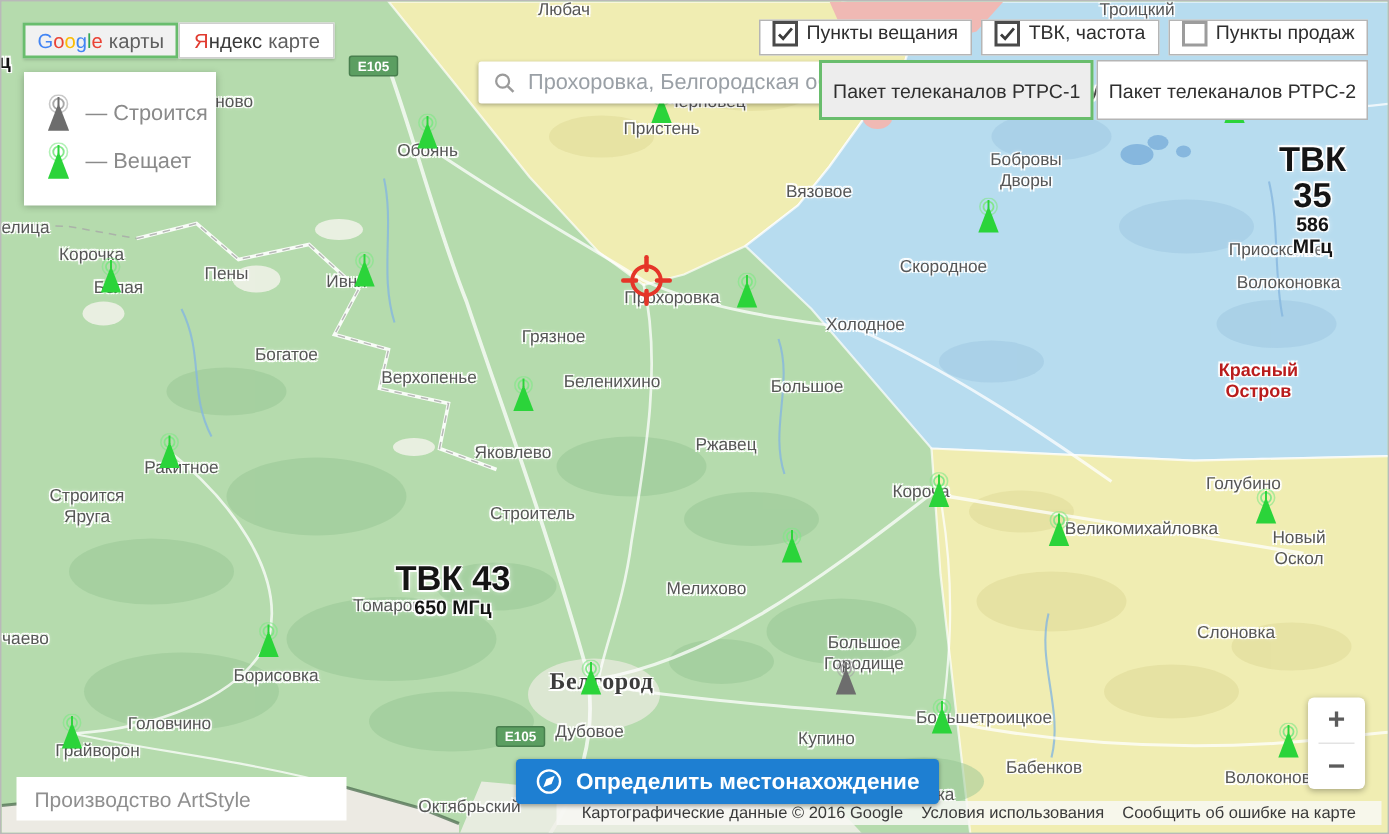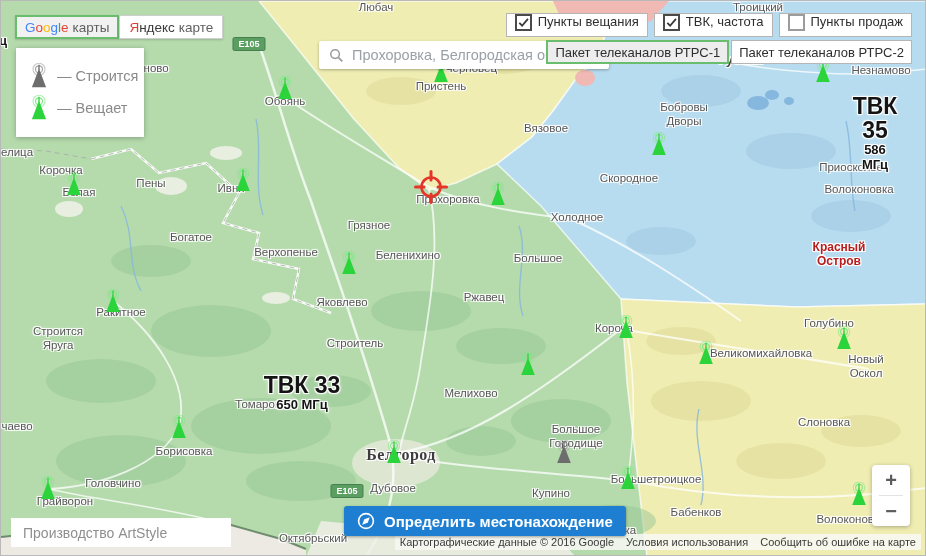--- a/index.html
+++ b/index.html
@@ -28,28 +28,28 @@
   .legend{position:absolute;left:15px;top:47px;width:128px;padding:8px 0 10px 12px;background:#ffffff;box-shadow:0 1px 5px rgba(0,0,0,.28);z-index:9;box-sizing:border-box;}
   .legend-item{display:flex;align-items:center;gap:7px;margin:7px 0;color:#8a8a8a;font-size:14.5px;}
   .chips{position:absolute;top:12px;right:13px;display:flex;gap:6px;z-index:10;}
   .chip{display:flex;gap:6px;background:#fff;border:1px solid #b5b5b5;padding:0 8px;height:24px;box-sizing:border-box;font-size:13px;color:#2e2e2e;cursor:pointer;white-space:nowrap;}
   .cb{width:13px;height:13px;border:2px solid #9c9c9c;background:#fff;display:inline-flex;align-items:center;justify-content:center;flex:none;}
   .cb.on{border-color:#4a4a4a;}
   .cb svg{width:13px;height:13px;}
   .searchbox{position:absolute;left:318px;top:40px;width:290px;height:28px;background:#fff;box-shadow:0 1px 3px rgba(0,0,0,.3);border-radius:2px;display:flex;align-items:center;gap:8px;padding:0 10px;box-sizing:border-box;z-index:10;}
   .search-text{color:#9aa0a6;font-size:14.5px;white-space:nowrap;overflow:hidden;}
   .pkgs{position:absolute;right:13px;top:39px;display:flex;gap:2px;z-index:10;}
-  .pkg{display:flex;align-items:center;font-size:13px;padding:0 7px;height:24px;box-sizing:border-box;background:#fff;border:1px solid #b5b5b5;color:#2e2e2e;cursor:pointer;white-space:nowrap;}
+  .pkg{display:flex;align-items:center;font-size:13px;padding:0 7px;height:40px;box-sizing:border-box;background:#fff;border:1px solid #b5b5b5;color:#2e2e2e;cursor:pointer;white-space:nowrap;}
   .pkg.active{background:#ededed;border:2px solid var(--accent-green);}
   .locate{position:absolute;left:343px;top:505px;height:30px;display:flex;align-items:center;gap:9px;background:var(--locate-blue);color:#ffffff;border:none;border-radius:3px;padding:0 13px;font-size:15px;font-weight:bold;box-shadow:0 1px 3px rgba(0,0,0,.35);z-index:10;font-family:inherit;cursor:pointer;}
   .zoomctl{position:absolute;left:871px;top:464px;width:38px;background:#fff;border-radius:4px;box-shadow:0 1px 4px rgba(0,0,0,.3);display:flex;flex-direction:column;align-items:center;z-index:11;}
   .zoomctl button{width:100%;height:30px;border:none;background:none;font-size:20px;font-weight:bold;color:#5c5c5c;font-family:inherit;cursor:pointer;line-height:1;}
   .zoomctl .divider{width:24px;height:1px;background:#e3e3e3;}
   .artstyle{position:absolute;left:10px;top:517px;width:220px;height:29px;background:#fff;display:flex;align-items:center;padding-left:12px;box-sizing:border-box;color:#8f8f8f;font-size:14px;z-index:9;}
-  .attribution{position:absolute;right:4px;bottom:5px;display:flex;gap:12px;align-items:center;font-size:11px;color:#3a3a3a;background:rgba(248,248,245,.85);padding:2px 5px;z-index:9;white-space:nowrap;}
+  .attribution{position:absolute;right:4px;bottom:5px;display:flex;gap:12px;align-items:center;font-size:11px;color:#3a3a3a;background:rgba(248,248,245,.85);padding:2px 17px;z-index:9;white-space:nowrap;}
   .attribution .link{cursor:pointer;}
 </style>
 </head>
 <body>
 
 <div class="viewport">
 
   <svg class="map-svg" width="926" height="556" viewBox="0 0 926 556">
     <rect width="926" height="556" fill="var(--zone-green)"></rect>
     <path d="M258,0 L560,0 L610,14 L598,55 L575,78 L552,110 L531,136 L496,163 L455,182 L428,189 L398,167 L352,117 L300,52 Z" fill="var(--zone-yellow)" stroke="#ffffff" stroke-opacity=".7" stroke-width="1.5"></path>
@@ -182,21 +182,21 @@
       <div class="town" style="left: 550px; top: 493px;">Купино</div>
       <div class="town" style="left: 112px; top: 483px;">Головчино</div>
       <div class="town" style="left: 64px; top: 501px;">Грайворон</div>
       <div class="town" style="left: 655px; top: 479px;">Большетроицкое</div>
       <div class="town" style="left: 695px; top: 512px;">Бабенков</div>
       <div class="town" style="left: 613px; top: 530px;">Белянка</div>
       <div class="town" style="left: 850px; top: 519px;">Волоконовка</div>
       <div class="town" style="left: 312px; top: 538px;">Октябрьский</div>
       <div class="town freq-frag" style="left: -7px; top: 40px;">МГц</div>
       <div class="zone-label" style="left: 301px; top: 392px;">
-        <div class="ch">ТВК 33</div>
+        <div class="ch">ТВК 43</div>
         <div class="fr">650 МГц</div>
       </div>
       <div class="zone-label" style="left: 874px; top: 132px;">
         <div class="ch">ТВК 35</div>
         <div class="fr">586 МГц</div>
       </div>
       <div class="road-badge" style="left: 248px; top: 43px;">E105</div>
       <div class="road-badge" style="left: 346px; top: 490px;">E105</div>
     </div>
   <div id="towers-layer">

